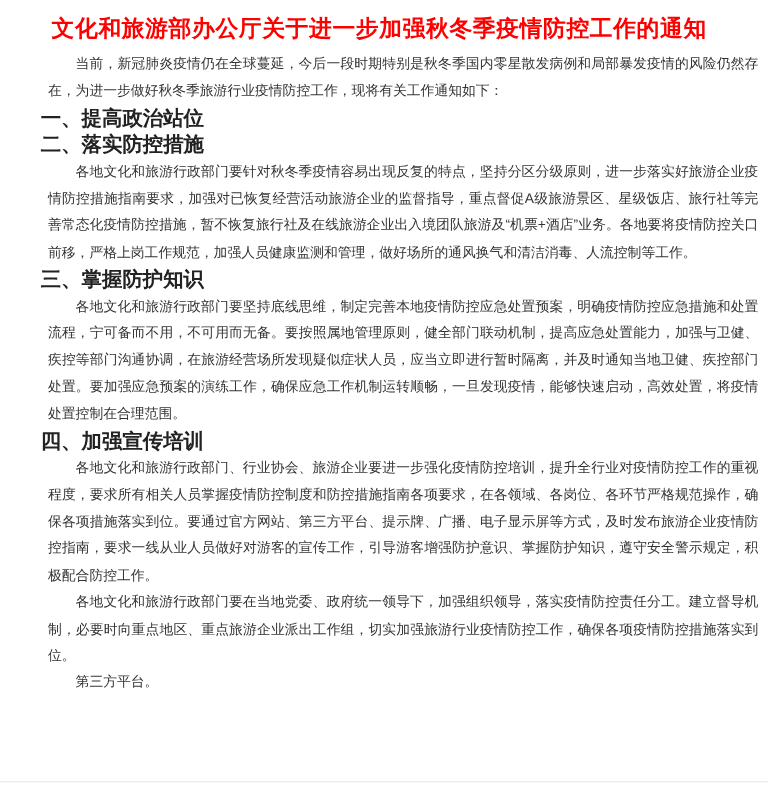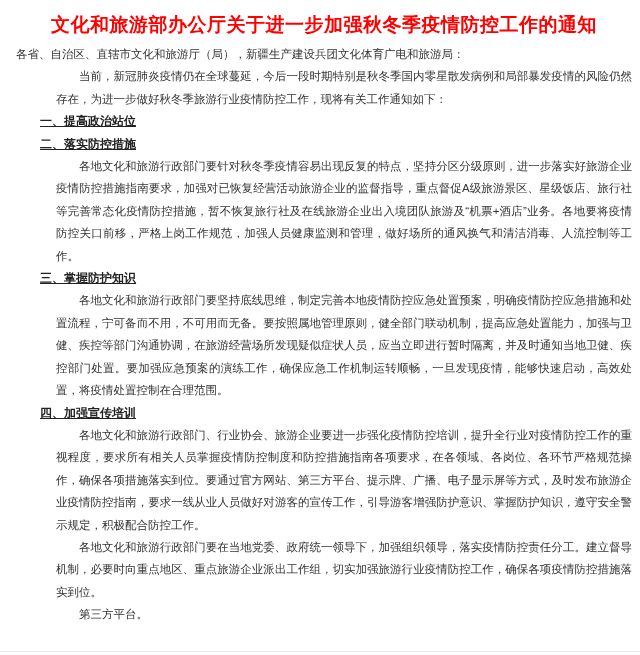--- a/index.html
+++ b/index.html
@@ -9,66 +9,64 @@
   }
   body {
     width: 640px;
     height: 655px;
     position: relative;
     overflow: hidden;
     font-family: "Liberation Sans", sans-serif;
     color: #333333;
   }
   .doc {
-    padding: 13px 8px 0 16px;
+    padding: 13px 8px 0 0;
   }
   .title {
     margin: 0 0 7px 0;
     font-size: 19px;
     line-height: 23px;
     font-weight: bold;
     text-align: center;
     letter-spacing: 0.5px;
   }
   .salutation,
   .para,
   .heading {
     margin: 0;
     font-size: 11.5px;
     line-height: 22.4px;
     text-align: justify;
     text-justify: inter-ideograph;
     word-break: break-all;
   }
   .heading {
-    font-size: 12px;
+    font-size: 17px;
     font-weight: bold;
     text-indent: 2em;
     color: #222222;
-    text-decoration: underline;
   }
   .indent {
     text-indent: 2em;
     margin-left: 40px;
   }
   .bottom-rule {
     position: absolute;
     left: 0;
     right: 0;
     bottom: 3px;
     height: 1px;
   }
 </style>
 </head>
 <body style="color: rgb(51, 51, 51);">
 
 <div class="doc">
   <h1 class="title" style="color: rgb(254, 0, 0);">文化和旅游部办公厅关于进一步加强秋冬季疫情防控工作的通知</h1>
 
-  <p class="salutation">各省、自治区、直辖市文化和旅游厅（局），新疆生产建设兵团文化体育广电和旅游局：</p>
 
   <p class="para indent">当前，新冠肺炎疫情仍在全球蔓延，今后一段时期特别是秋冬季国内零星散发病例和局部暴发疫情的风险仍然存在，为进一步做好秋冬季旅游行业疫情防控工作，现将有关工作通知如下：</p>
 
   <div id="sections">
   <section>
     <h2 class="heading">一、提高政治站位</h2>
   </section>
 
   <section>
     <h2 class="heading">二、落实防控措施</h2>

